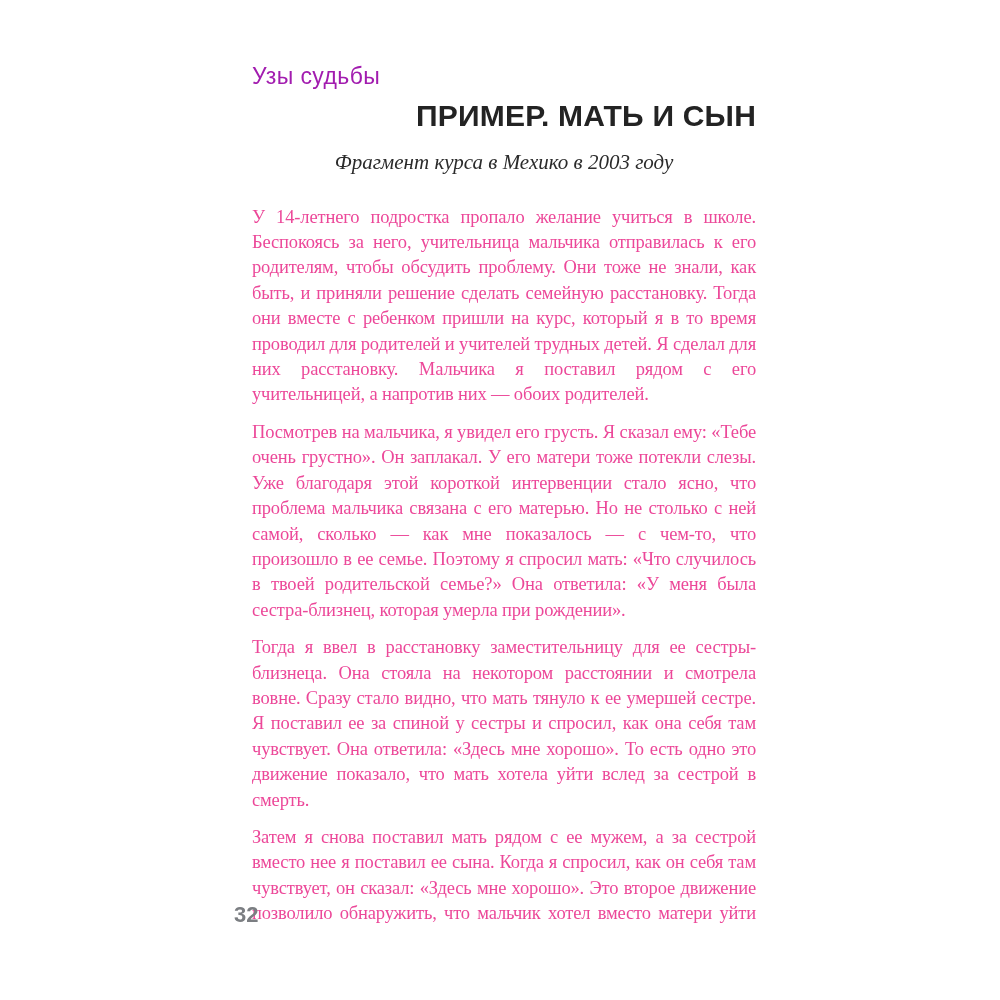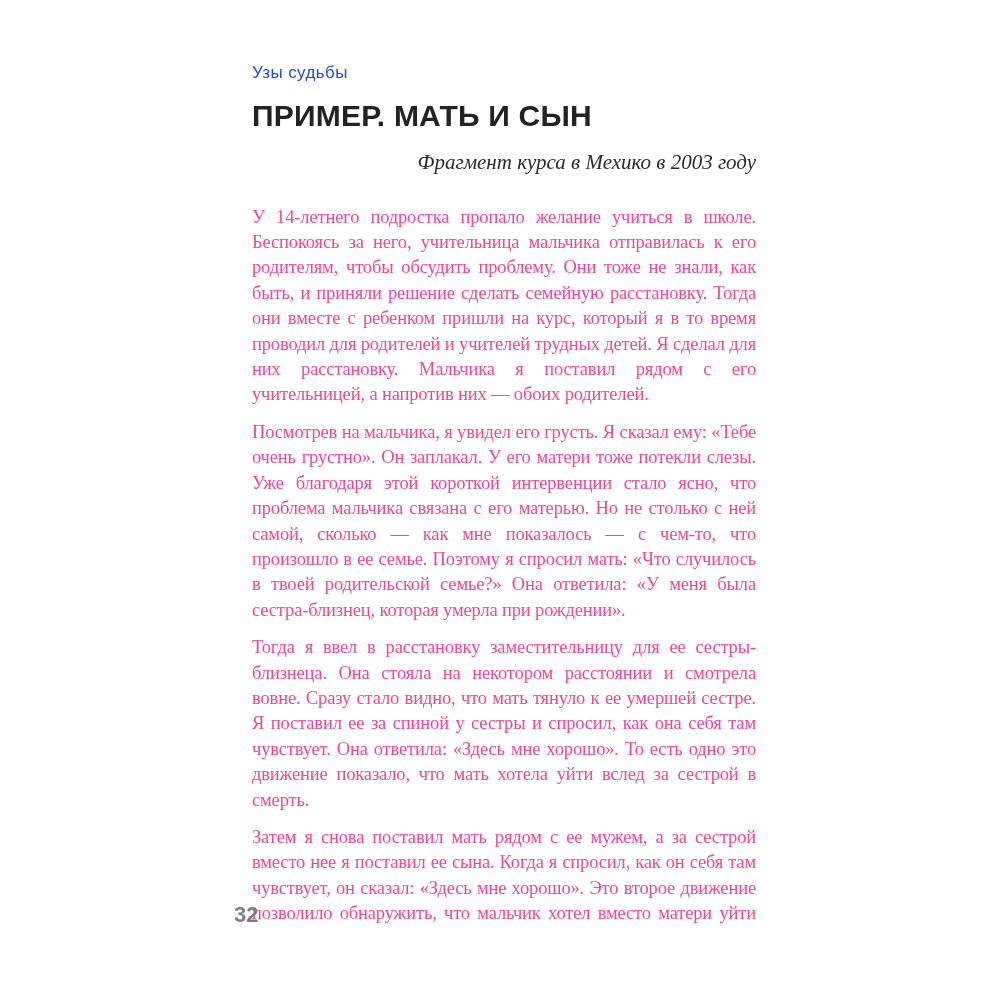--- a/index.html
+++ b/index.html
@@ -12,44 +12,44 @@
     width: 1000px;
     height: 1000px;
     background: #ffffff;
     overflow: hidden;
   }
   .running-header {
     position: absolute;
     left: 252px;
     top: 63px;
     font-family: "Liberation Sans", sans-serif;
-    font-size: 17px;
+    font-size: 23px;
     line-height: 1.2;
     letter-spacing: 0.4px;
-    color: #1d4ed8;
+    color: #a21caf;
   }
   .content {
     position: absolute;
     left: 252px;
     top: 0;
     width: 504px;
   }
   .chapter-title {
     margin: 99px 0 0 0;
-    text-align: left;
+    text-align: right;
     font-family: "Liberation Sans", sans-serif;
     font-weight: 700;
     font-size: 30px;
     line-height: 1.15;
     letter-spacing: 0.2px;
     color: #232323;
   }
   .chapter-subtitle {
     margin: 16px 0 0 0;
-    text-align: right;
+    text-align: center;
     font-family: "Liberation Serif", serif;
     font-style: italic;
     font-size: 21px;
     line-height: 1.15;
     color: #2b2b2b;
   }
   .body-text {
     margin-top: 31px;
   }
   .para {

